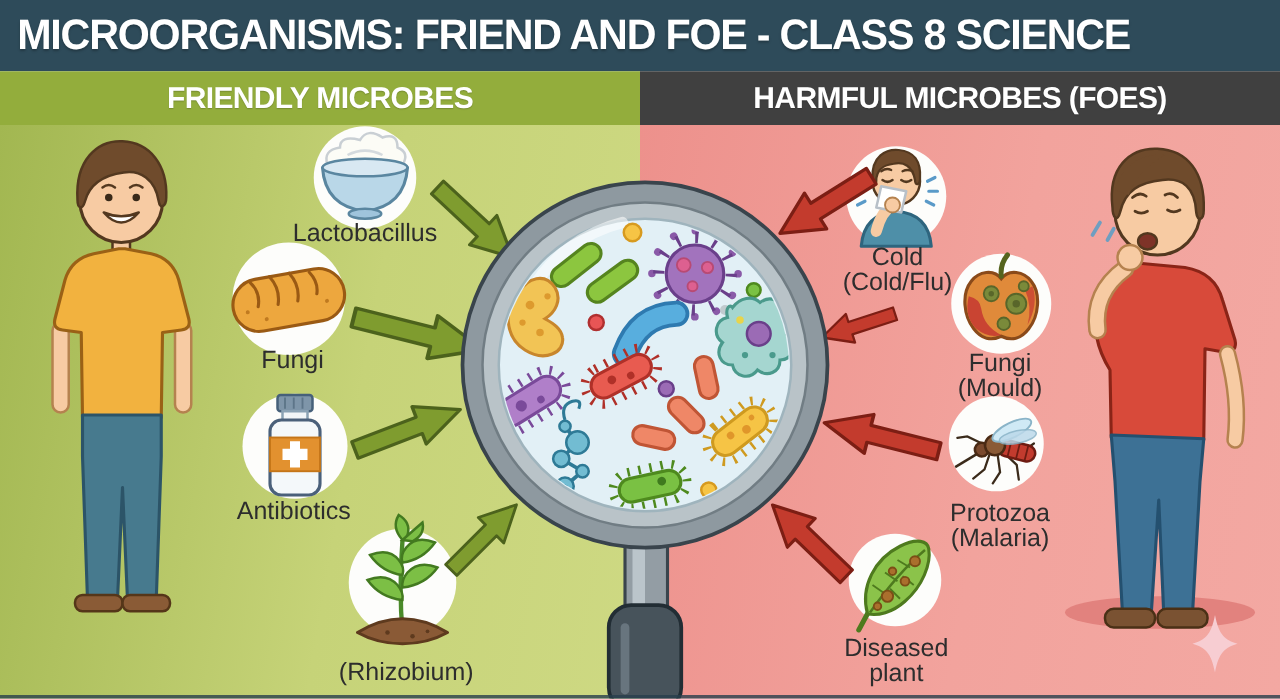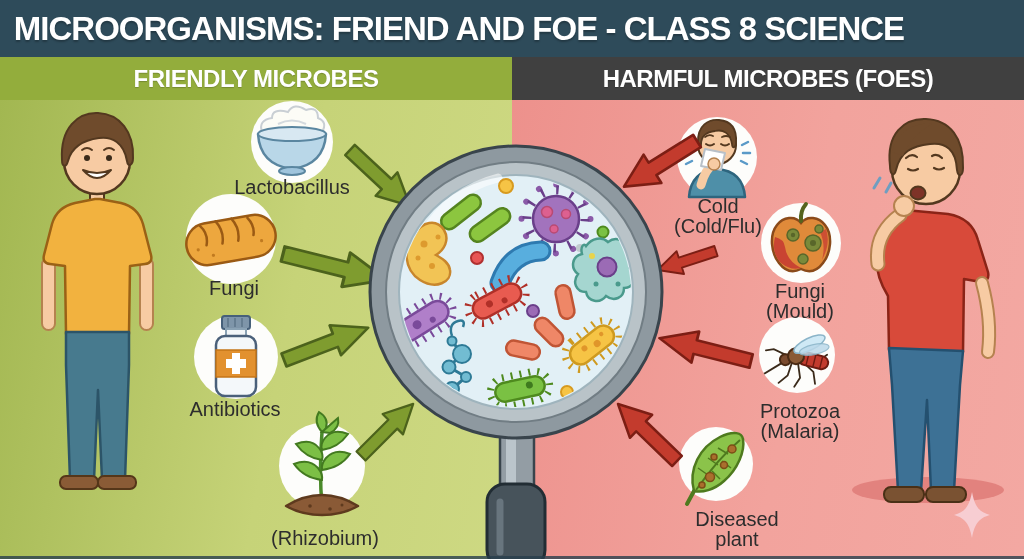--- a/index.html
+++ b/index.html
@@ -312,19 +312,19 @@
     <span>(Cold/Flu)</span>
   </div>
   <div class="lbl" style="left:800px;top:281px">
     <span>Fungi</span><br>
     <span>(Mould)</span>
   </div>
   <div class="lbl" style="left:800px;top:401px">
     <span>Protozoa</span><br>
     <span>(Malaria)</span>
   </div>
-  <div class="lbl" style="left:737px;top:509px">
+  <div class="lbl" style="left:717px;top:509px">
     <span>Diseased</span><br>
     <span>plant</span>
   </div>
 
   <div class="bottom-strip"></div>
 </div>
 
 </body></html>

